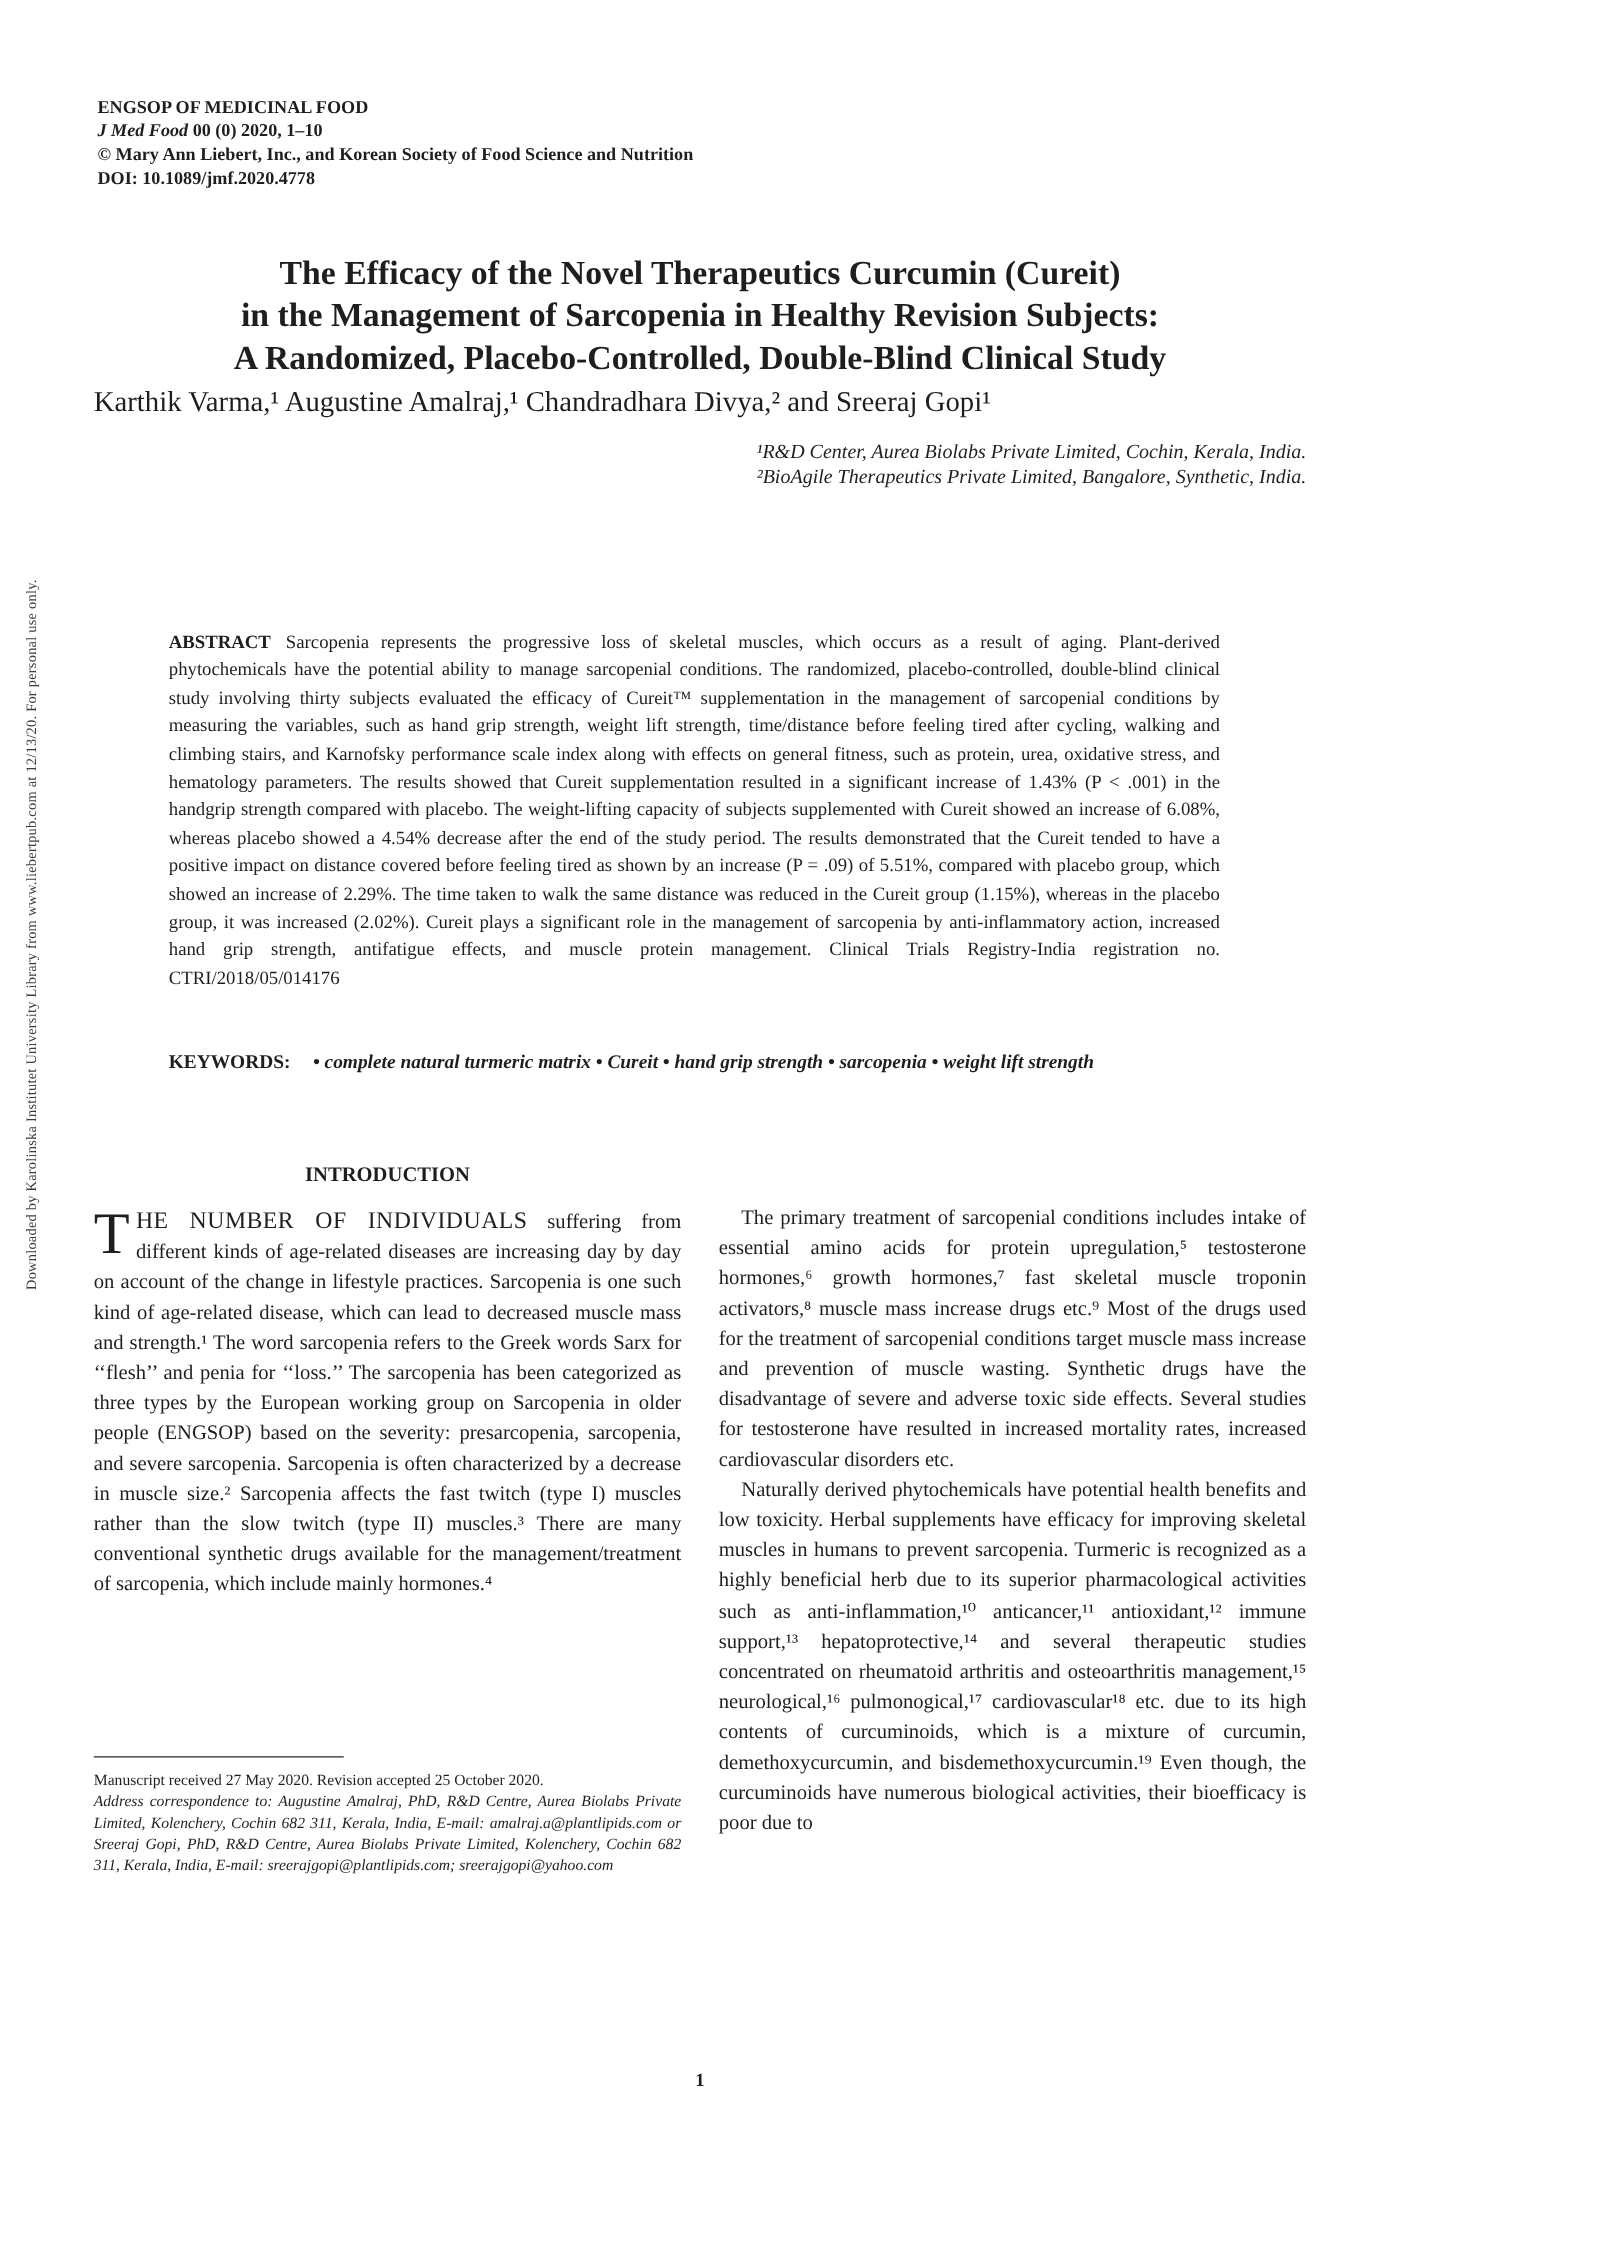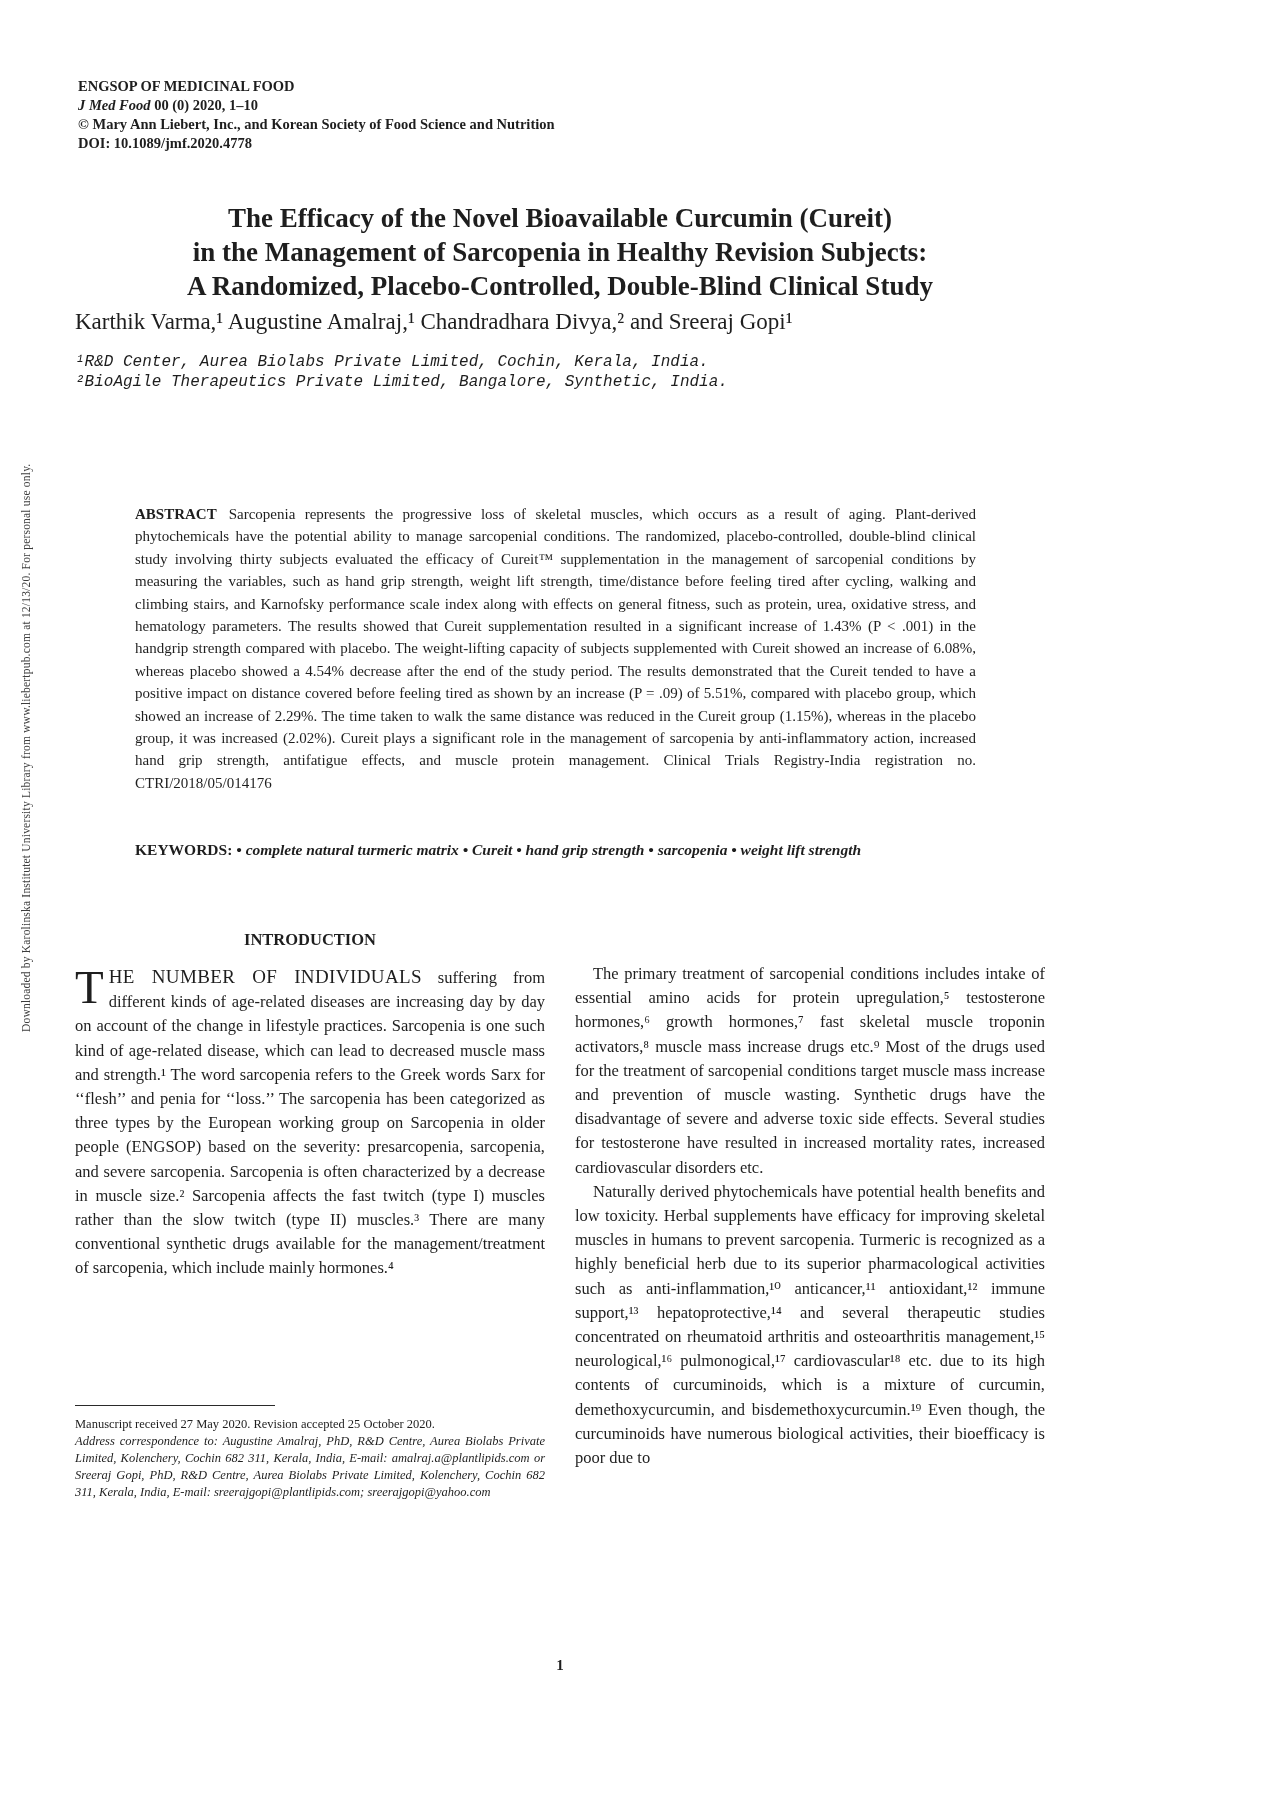--- a/index.html
+++ b/index.html
@@ -54,25 +54,24 @@
     width:970px;
     text-align:left;
     font-size:23px;
   }
   
   .affils{
     position:absolute;
     left:75px;
     top:352px;
     width:970px;
-    text-align:left;
+    text-align:right;
     font-style:italic;
     font-size:16px;
     line-height:20px;
-    font-family:Liberation Mono, monospace;
   }
   
   .abstract{
     position:absolute;
     left:135px;
     top:503px;
     width:841px;
     font-size:15px;
     line-height:22.4px;
     text-align:justify;
@@ -80,21 +79,21 @@
   .abstract .lbl{font-weight:bold;margin-right:12px;}
   
   .keywords{
     position:absolute;
     left:135px;
     top:841px;
     width:841px;
     font-size:15.5px;
     font-weight:bold;
   }
-  .keywords .kw{font-style:italic;margin-left:4px;text-align:center;}
+  .keywords .kw{font-style:italic;margin-left:18px;text-align:center;}
   
   .cols{
     position:absolute;
     left:75px;
     top:928px;
     width:970px;
     height:640px;
   }
   .col-left{
     position:absolute;
@@ -164,21 +163,21 @@
   <div class="stamp">Downloaded by Karolinska Institutet University Library from www.liebertpub.com at 12/13/20. For personal use only.</div>
 
   <div class="jheader">
     <div>ENGSOP OF MEDICINAL FOOD</div>
     <div><span class="ital">J Med Food</span><span> 00 (0) 2020, 1–10</span></div>
     <div>© Mary Ann Liebert, Inc., and Korean Society of Food Science and Nutrition</div>
     <div>DOI: 10.1089/jmf.2020.4778</div>
   </div>
 
   <div class="title">
-    <div>The Efficacy of the Novel Bioavailable Curcumin (Cureit)</div>
+    <div>The Efficacy of the Novel Therapeutics Curcumin (Cureit)</div>
     <div>in the Management of Sarcopenia in Healthy Revision Subjects:</div>
     <div>A Randomized, Placebo-Controlled, Double-Blind Clinical Study</div>
   </div>
 
   <div class="authors">Karthik Varma,¹ Augustine Amalraj,¹ Chandradhara Divya,² and Sreeraj Gopi¹</div>
 
   <div class="affils">
     <div>¹R&amp;D Center, Aurea Biolabs Private Limited, Cochin, Kerala, India.</div>
     <div>²BioAgile Therapeutics Private Limited, Bangalore, Synthetic, India.</div>
   </div>

